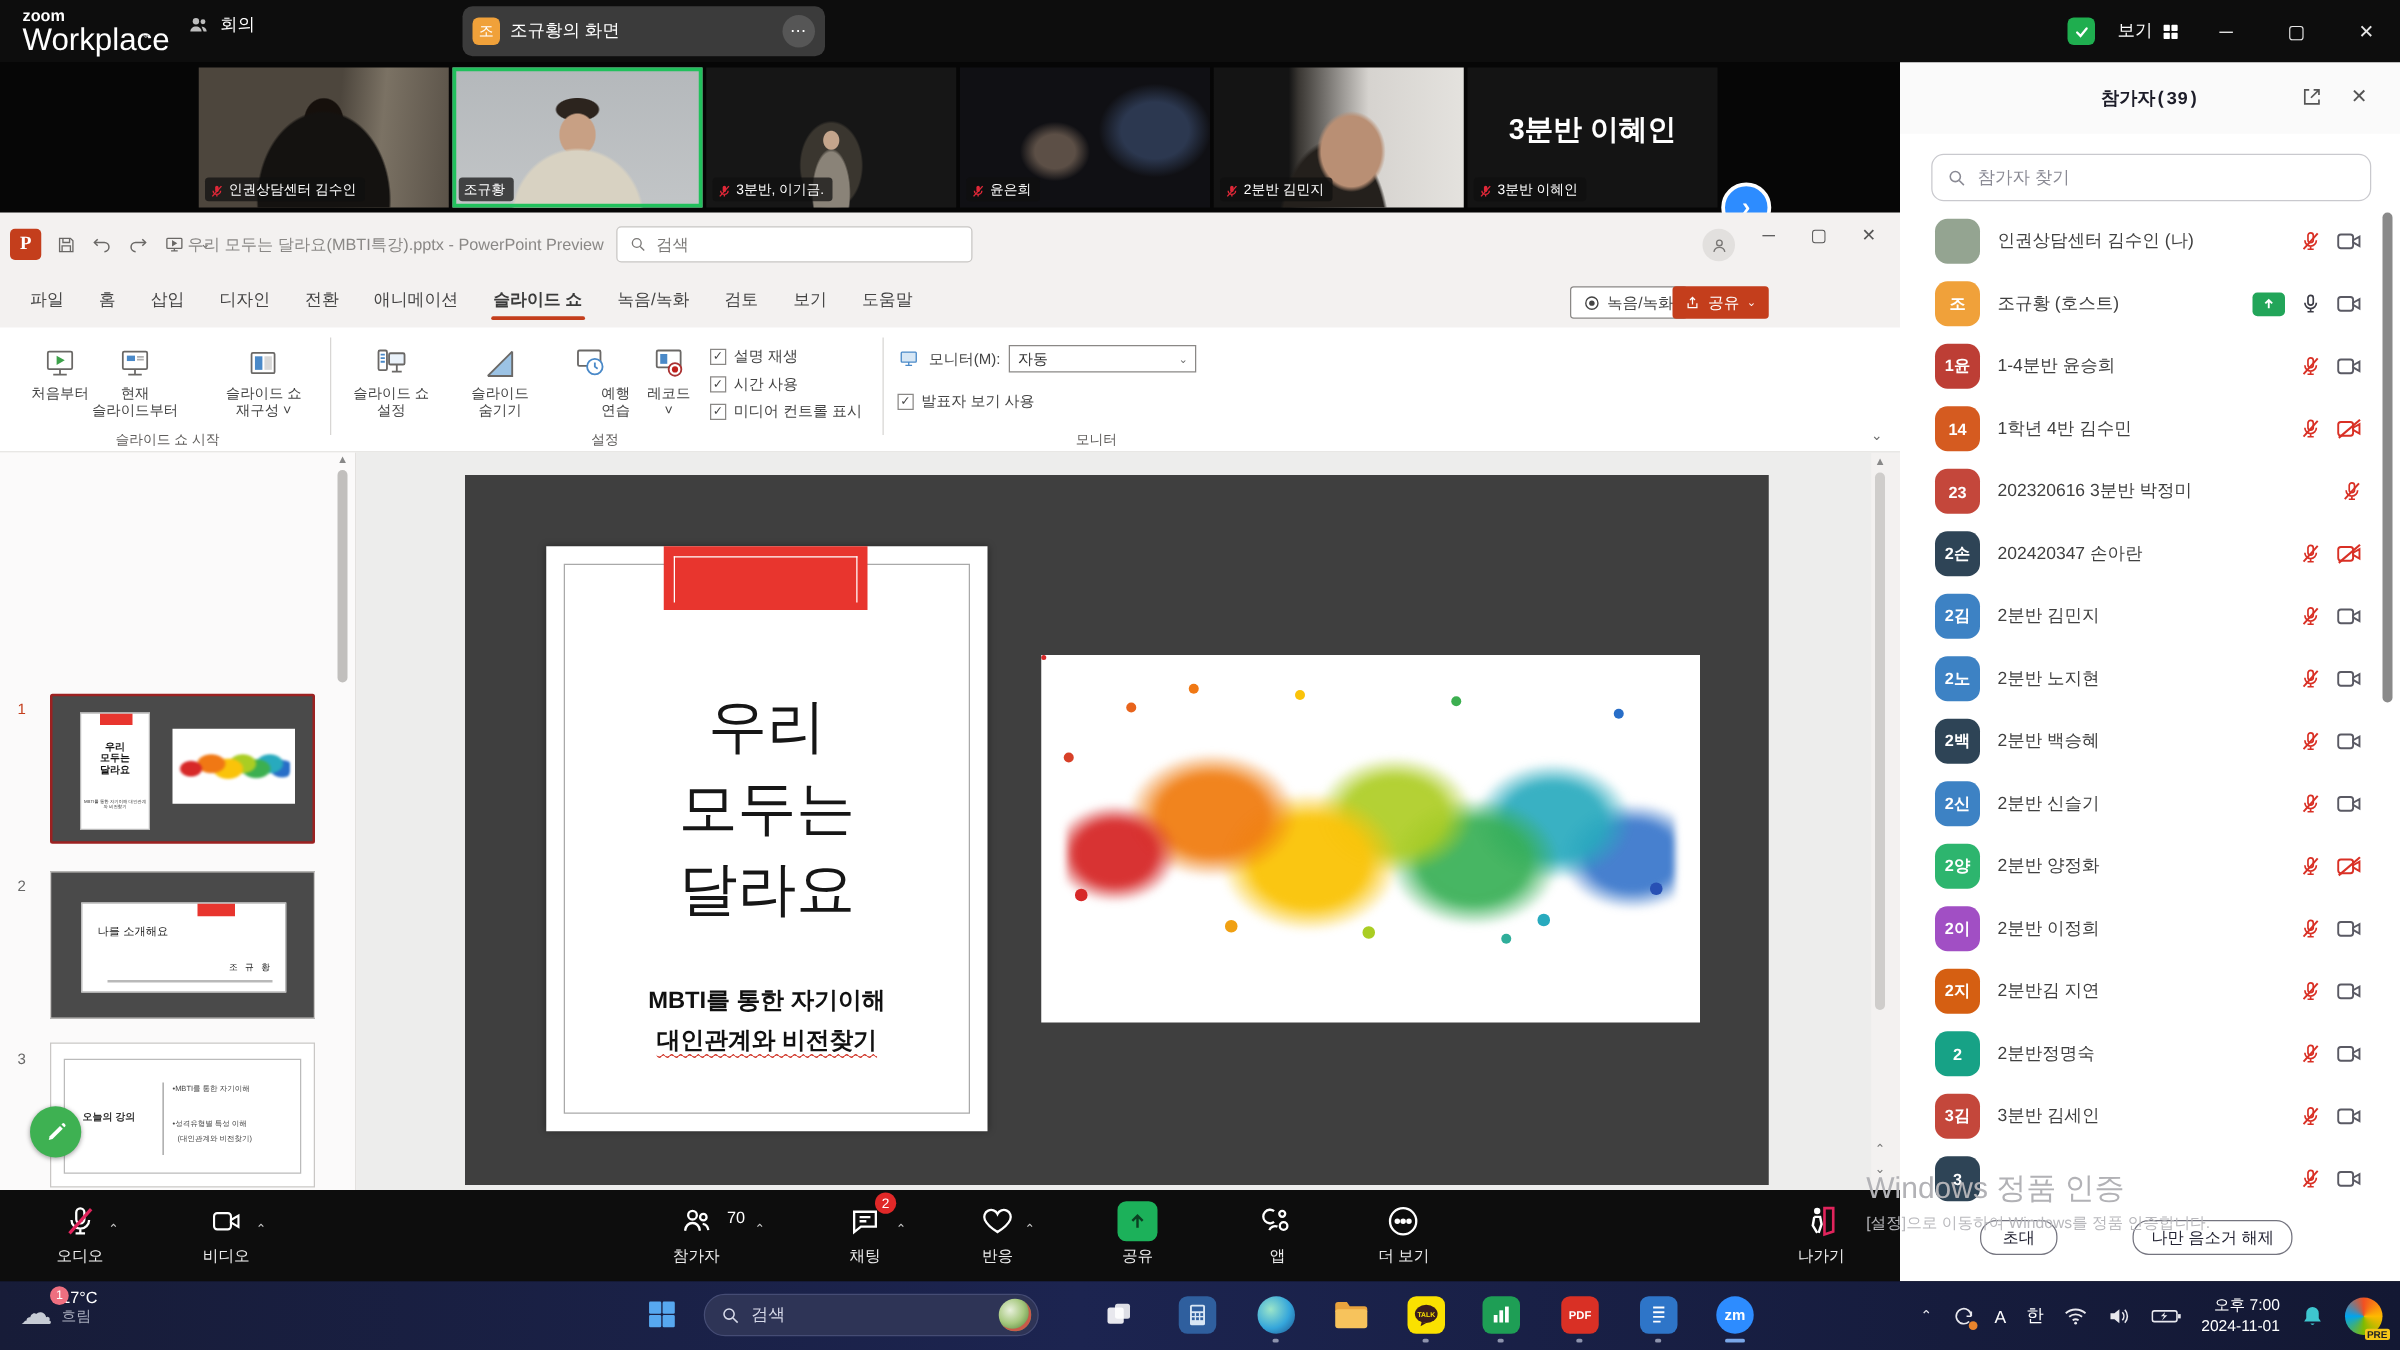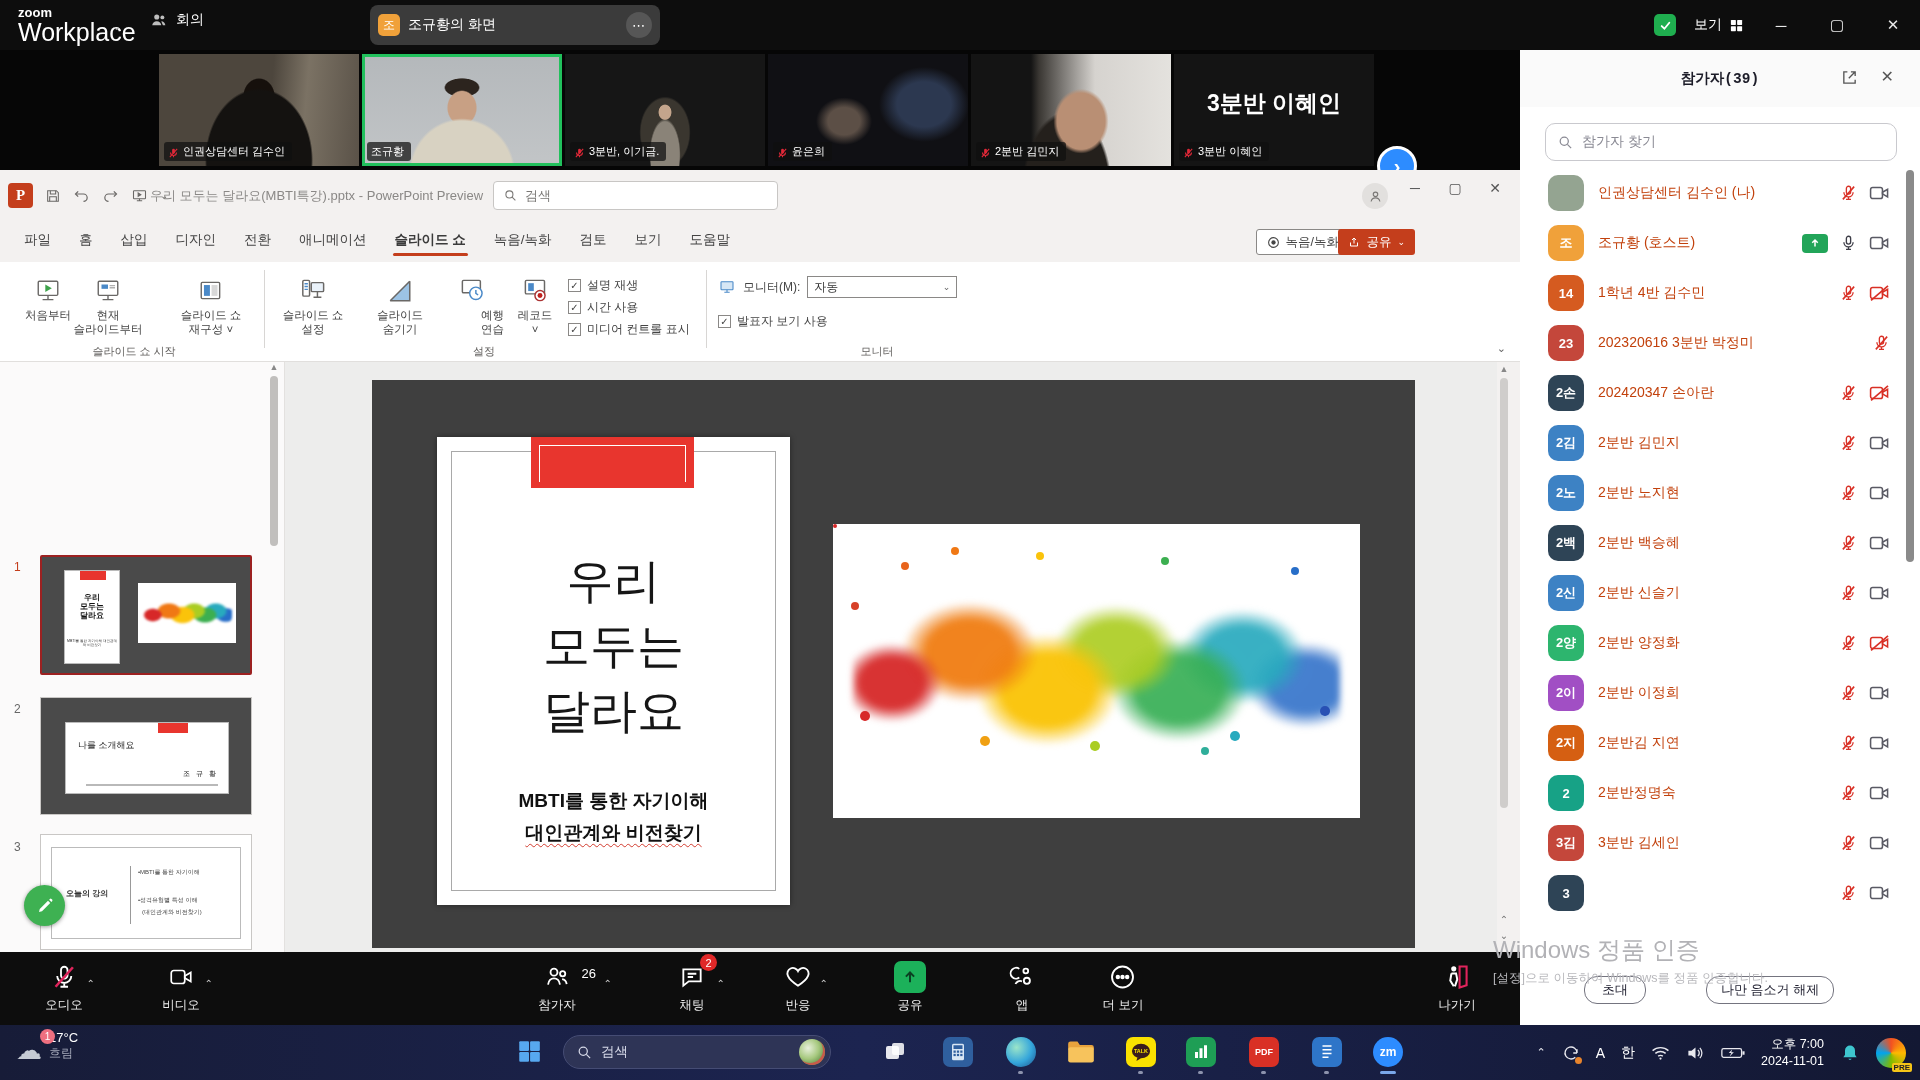--- a/index.html
+++ b/index.html
@@ -130,21 +130,21 @@
   
   #participants{left:1520px;top:50px;width:400px;height:975px;background:#fff;}
   #p-header{left:0;top:0;width:400px;height:57px;background:#fafafa;display:flex;align-items:center;}
   #p-title{position:absolute;left:0;right:0;text-align:center;font-size:14.5px;font-weight:bold;color:#1c1c28;font-family:Liberation Mono, monospace;}
   #p-popout{position:absolute;right:62px;top:19px;color:#555;}
   #p-close{position:absolute;right:26px;top:17px;color:#555;font-size:16px;}
   #p-search{left:25px;top:73px;width:352px;height:38px;border:1px solid #c9c9ce;border-radius:10px;background:#fff;display:flex;align-items:center;gap:9px;padding:0 12px;color:#8a8a94;font-size:14px;}
   #p-list{left:0;top:118px;width:392px;height:848px;overflow:hidden;}
   .prow{position:relative;height:50px;display:flex;align-items:center;padding:0 22px 0 28px;gap:14px;}
   .pavatar{width:36px;height:36px;border-radius:10px;color:#fff;font-size:13px;font-weight:bold;display:flex;align-items:center;justify-content:center;flex:none;}
-  .pname{flex:1;font-size:14px;color:#c2410c;white-space:nowrap;overflow:hidden;}
+  .pname{flex:1;font-size:14px;color:#404040;white-space:nowrap;overflow:hidden;}
   .picons{display:flex;align-items:center;gap:12px;flex:none;}
   .picons .ic{display:none;}
   .prow.mic-muted .mic-muted{display:block;}
   .prow.mic-on .mic-on{display:block;}
   .prow.cam-on .cam-on{display:block;}
   .prow.cam-off .cam-off{display:block;}
   .share-badge{display:none;width:26px;height:19px;border-radius:4px;background:#22a559;align-items:center;justify-content:center;}
   .prow.sharing .share-badge{display:flex;}
   #p-scrollbar{left:1906px;top:170px;width:8px;height:392px;background:#8a8a8a;border-radius:4px;}
   .pbtn{position:absolute;height:28px;border:1px solid #74747f;border-radius:13px;background:#fff;font-size:13px;color:#232333;display:flex;align-items:center;justify-content:center;padding:0 14px;white-space:nowrap;}
@@ -618,21 +618,21 @@
       <div class="tlabel">비디오</div>
     </div>
     <div class="tbitem" style="left:557px;">
       <div class="ticon">
         <svg width="26" height="26" viewBox="0 0 24 24" fill="none" stroke="#fff" stroke-width="1.7">
             <circle cx="9" cy="7.5" r="3.2"></circle>
             <path d="M3.5 19c.6-3.8 2.8-5.7 5.5-5.7s4.9 1.9 5.5 5.7"></path>
             <circle cx="17" cy="9" r="2.4"></circle>
             <path d="M16.5 14c2.3.3 3.8 1.9 4.2 4.6"></path>
           </svg>
-        <span class="pcount" style="position:absolute;right:-26px;top:6px;">26</span>
+        <span class="pcount" style="position:absolute;right:-26px;top:6px;">70</span>
         <span class="tcaret" style="right:-42px;">⌃</span>
       </div>
       <div class="tlabel">참가자</div>
     </div>
     <div class="tbitem" style="left:692px;">
       <div class="ticon">
         <svg width="26" height="26" viewBox="0 0 24 24" fill="none" stroke="#fff" stroke-width="1.7">
             <path d="M4 5h16v11H9l-5 4z"></path>
             <path d="M8 9h8M8 12h5"></path>
           </svg>
@@ -748,20 +748,44 @@
                 <path d="M12 19V6M6.5 11.5L12 6l5.5 5.5"></path>
               </svg>
       </span>
 
       <span class="ic mic-on">
         <svg width="17" height="18" viewBox="0 0 24 24" fill="none" stroke="#3c3c46" stroke-width="1.9">
                 <rect x="9" y="2.5" width="6" height="11" rx="3"></rect>
                 <path d="M5.5 11a6.5 6.5 0 0013 0M12 17.5V21M8.5 21h7"></path>
               </svg>
       </span>
+      <span class="ic cam-on">
+        <svg width="21" height="17" viewBox="0 0 24 20" fill="none" stroke="#5a5a64" stroke-width="1.8">
+                <rect x="1.5" y="3" width="14" height="13" rx="2.5"></rect>
+                <path d="M15.5 8.5l6-3.5v9l-6-3.5z"></path>
+              </svg>
+      </span>
+
+    </div>
+  </div>
+        <div class="prow mic-muted cam-on">
+    <div class="pavatar" style="background: rgb(189, 62, 53);">
+            <span>1윤</span>
+          </div>
+    <div class="pname">1-4분반 윤승희</div>
+    <div class="picons">
+
+      <span class="ic mic-muted">
+        <svg width="17" height="18" viewBox="0 0 24 24" fill="none" stroke="#d93025" stroke-width="1.9">
+                <rect x="9" y="2.5" width="6" height="11" rx="3"></rect>
+                <path d="M5.5 11a6.5 6.5 0 0013 0M12 17.5V21M8.5 21h7"></path>
+                <path d="M4 21L20 3" stroke-width="2.2"></path>
+              </svg>
+      </span>
+
       <span class="ic cam-on">
         <svg width="21" height="17" viewBox="0 0 24 20" fill="none" stroke="#5a5a64" stroke-width="1.8">
                 <rect x="1.5" y="3" width="14" height="13" rx="2.5"></rect>
                 <path d="M15.5 8.5l6-3.5v9l-6-3.5z"></path>
               </svg>
       </span>
 
     </div>
   </div>
         <div class="prow mic-muted cam-off">

